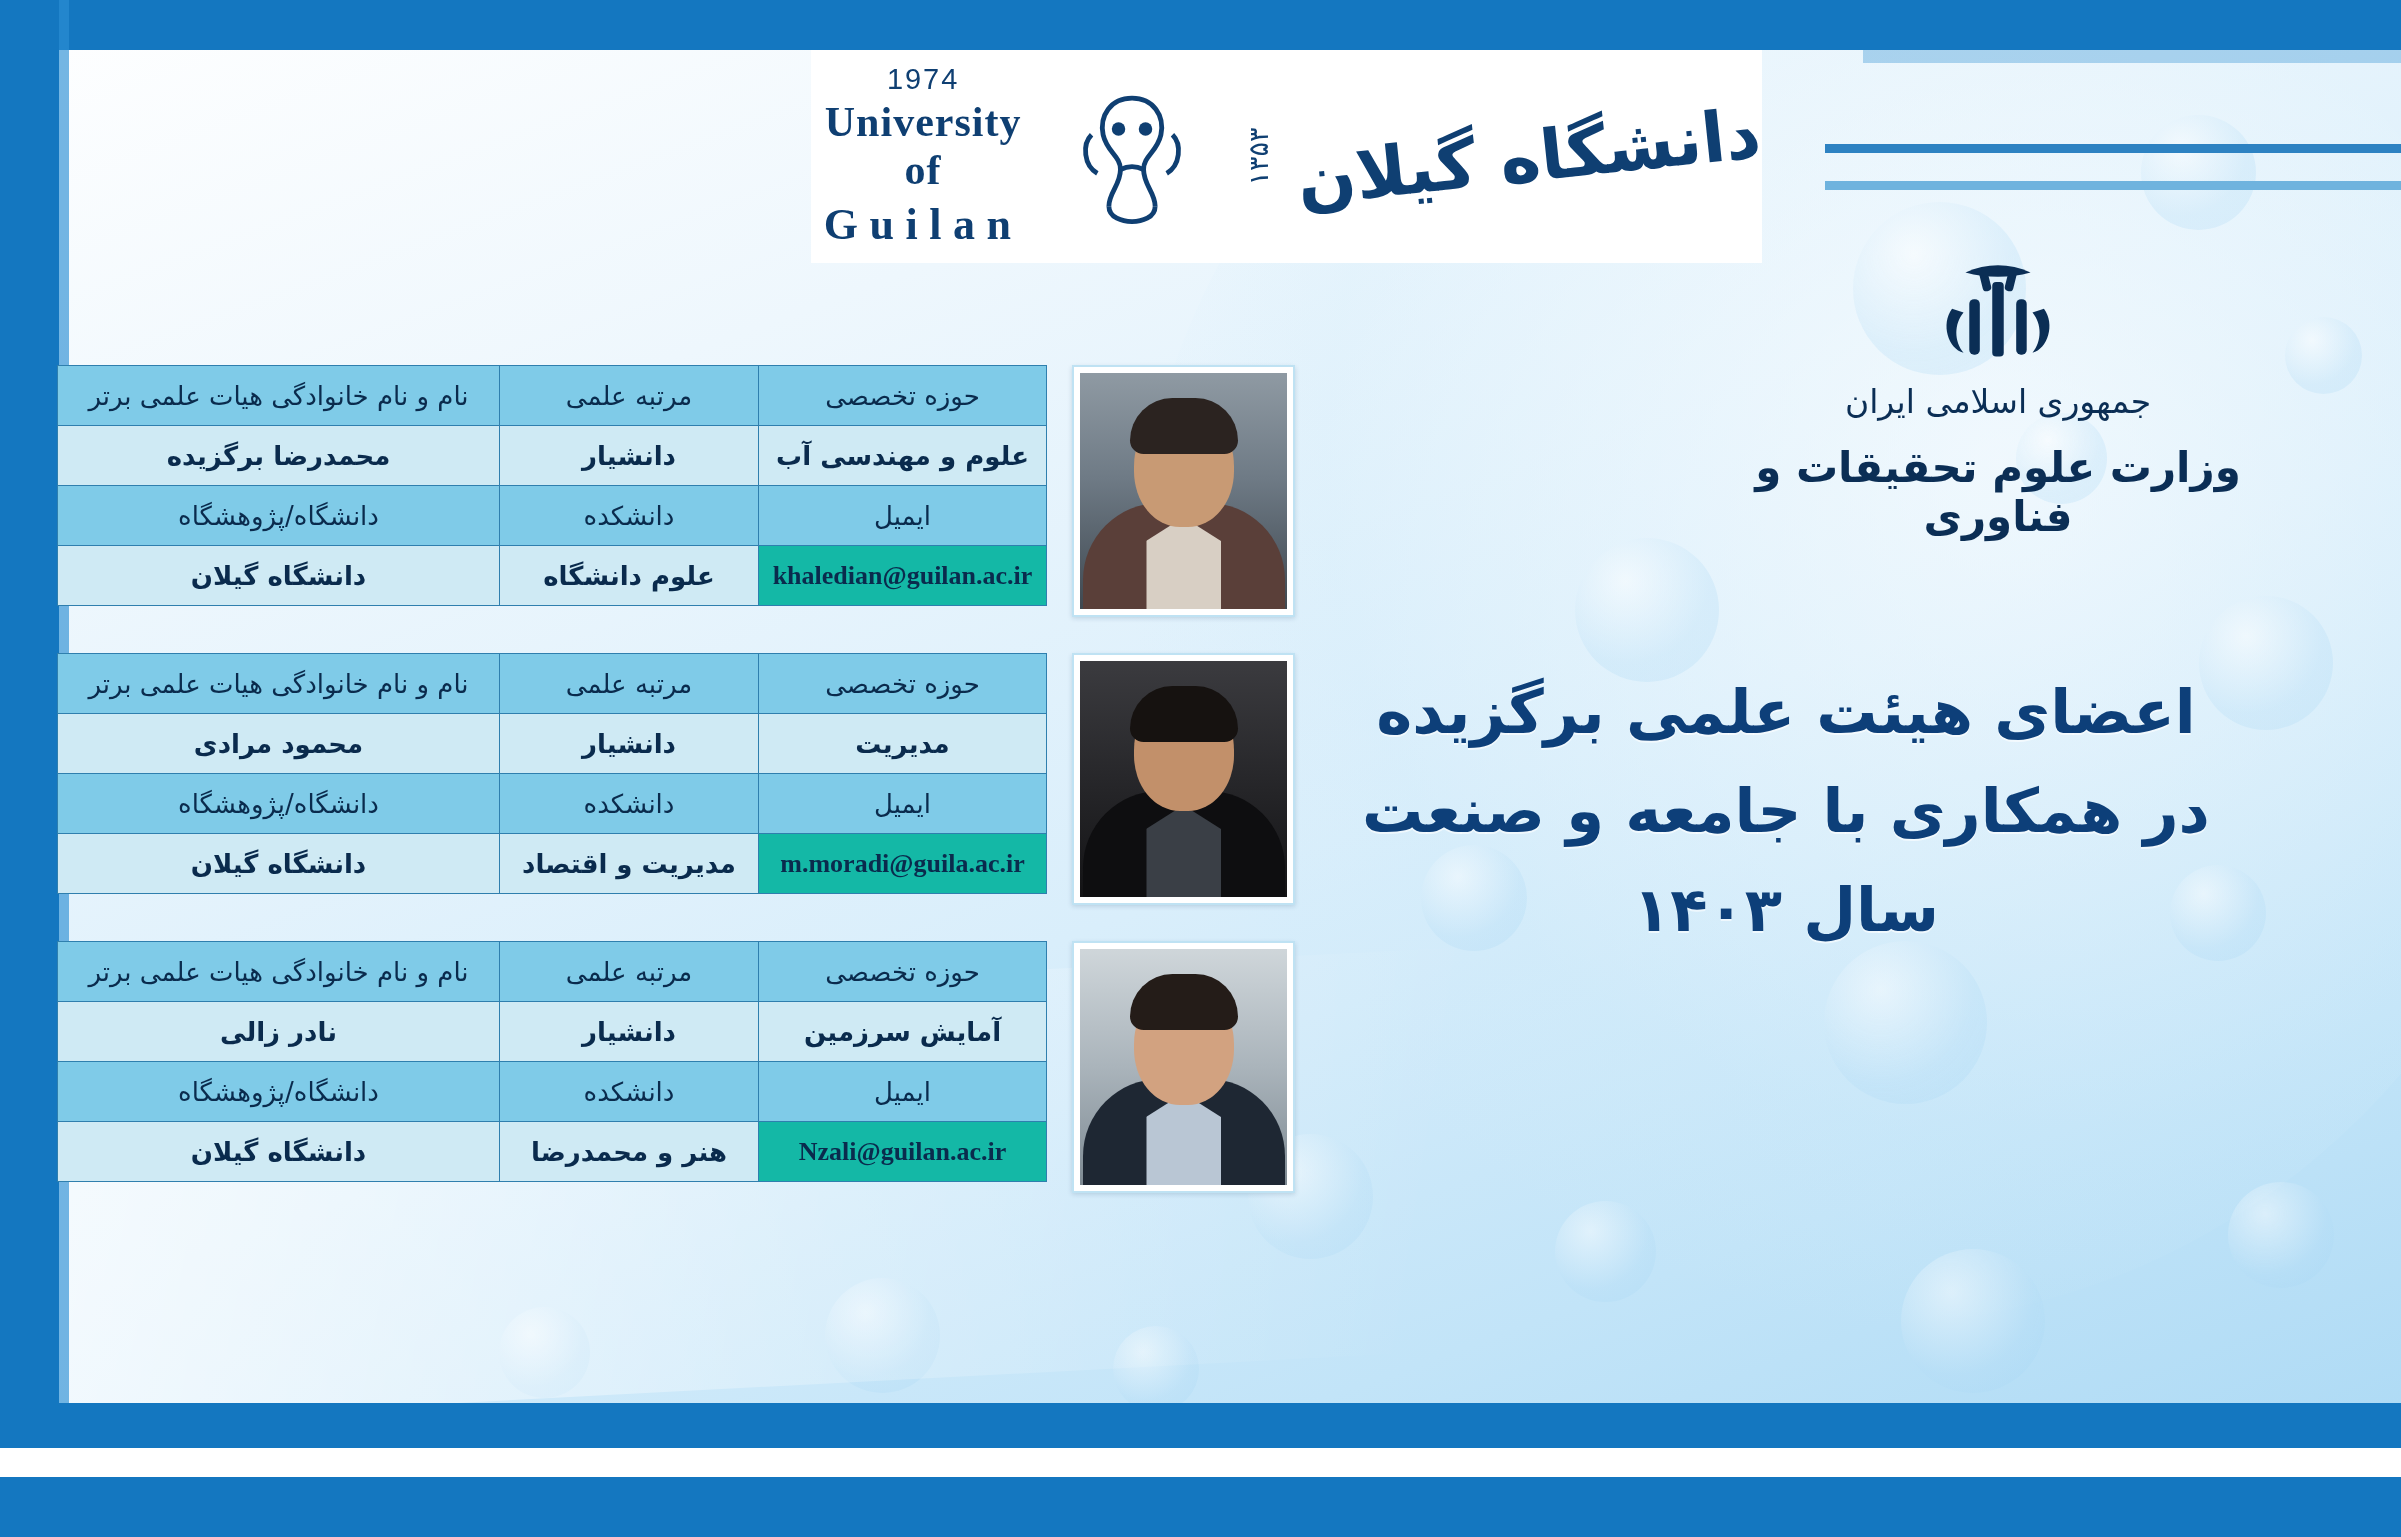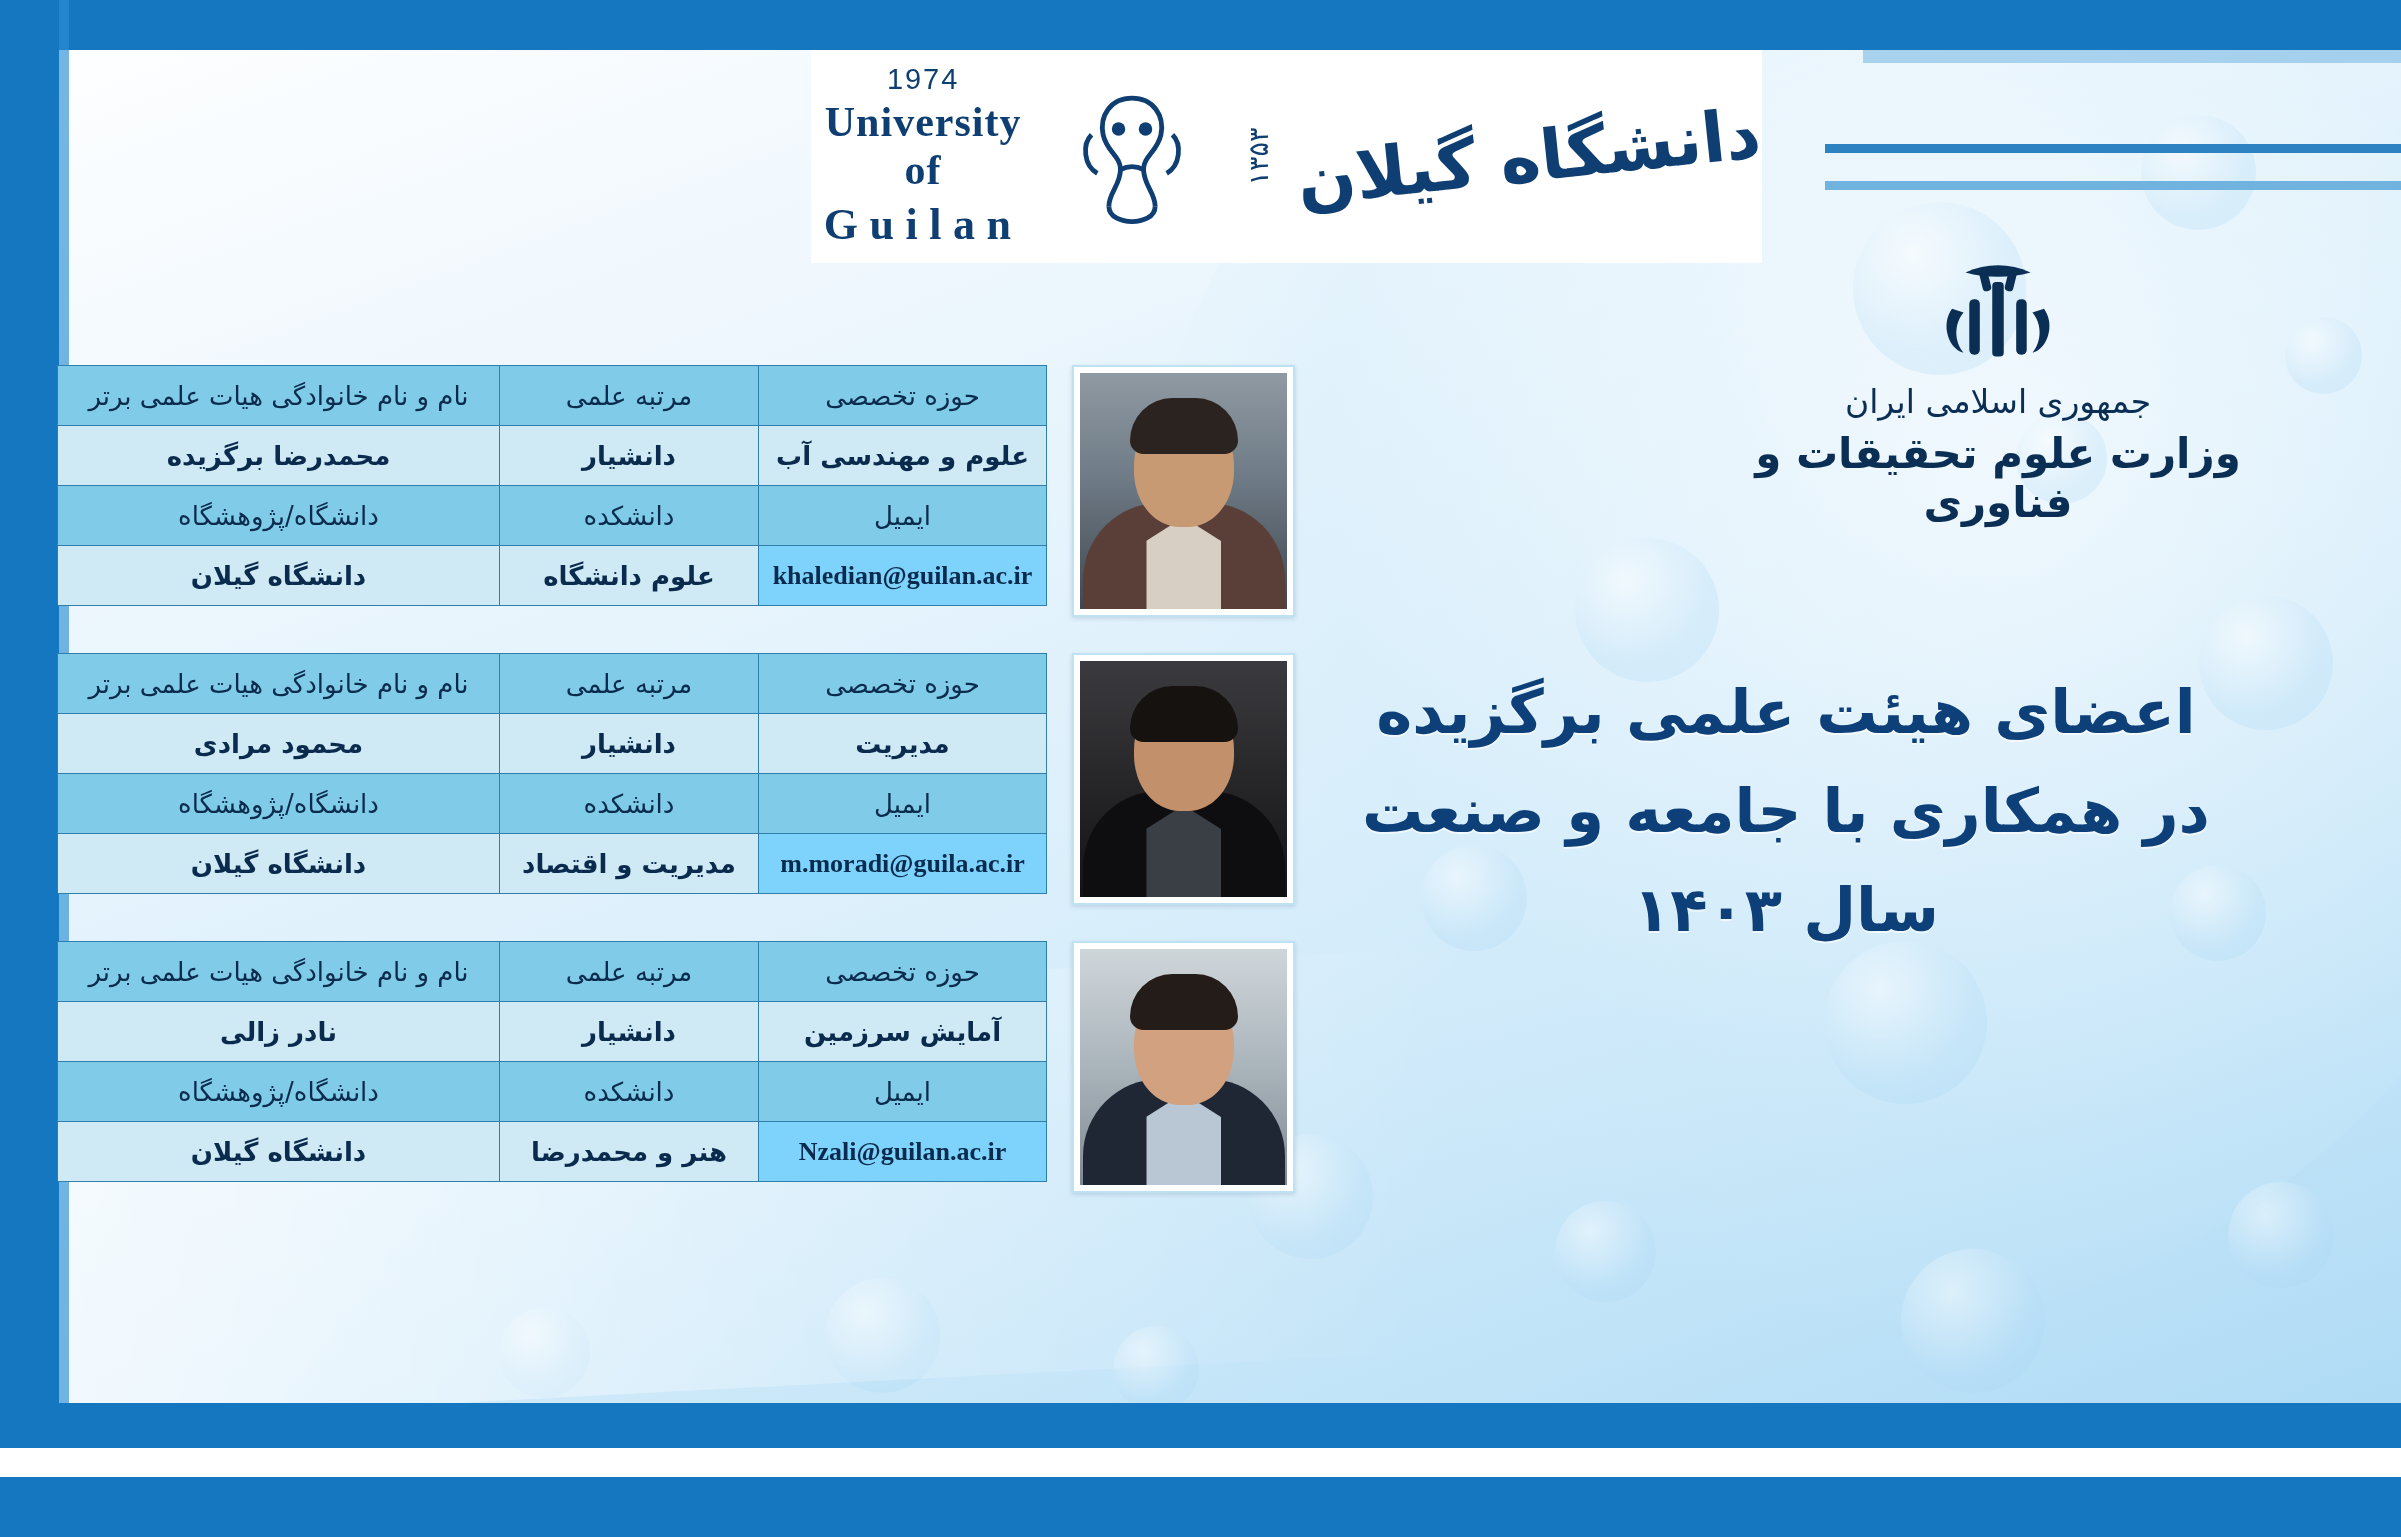--- a/index.html
+++ b/index.html
@@ -195,21 +195,21 @@
     direction: rtl;
   }
   .ministry-emblem {
     display: flex;
     justify-content: center;
     margin-bottom: 9.6px;
   }
   .ministry-l1 {
     font-family: "DejaVu Sans", sans-serif;
     font-size: 33px;
-    margin-bottom: 8px;
+    margin-bottom: 22px;
     letter-spacing: 1px;
   }
   .ministry-l2 {
     font-family: "DejaVu Sans", sans-serif;
     font-size: 42px;
     font-weight: bold;
   }
 
   
   .poster-title {
@@ -261,21 +261,21 @@
     background: #7fcbe8;
     color: #0b3350;
     font-size: 23px;
   }
   td.val {
     background: #cfeaf4;
     color: #071d33;
     font-weight: bold;
   }
   td.val-en {
-    background: #7dd3fc;
+    background: #14b8a6;
     color: #071d33;
     font-weight: bold;
     font-family: "Liberation Serif", serif;
     font-size: 29px;
     direction: ltr;
   }
   col.c-field { width: 288px; }
   col.c-rank  { width: 259px; }
   col.c-name  { width: 442px; }
 

